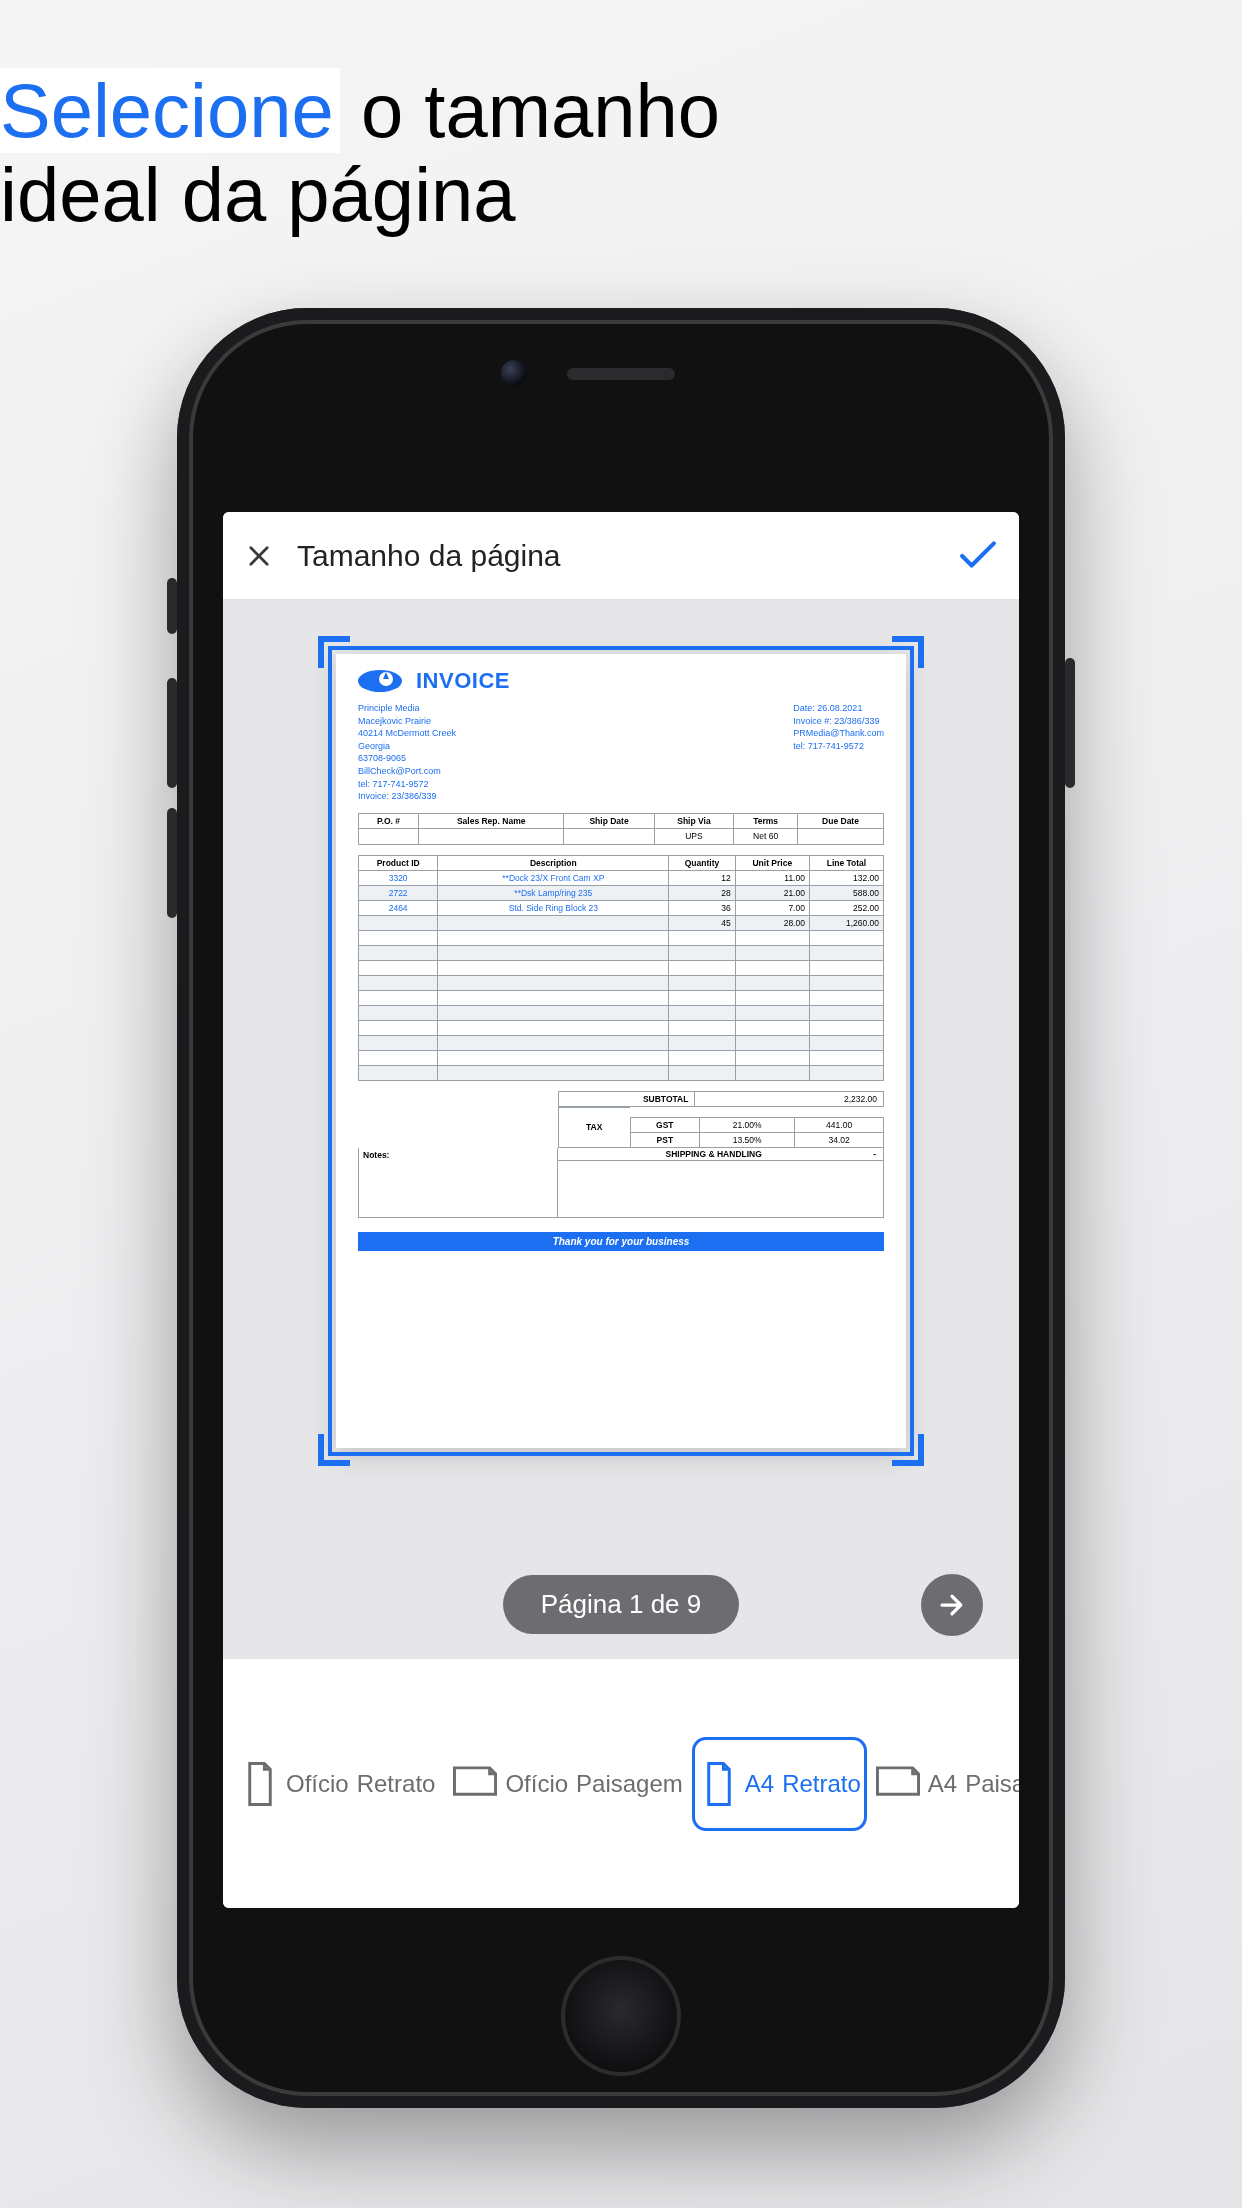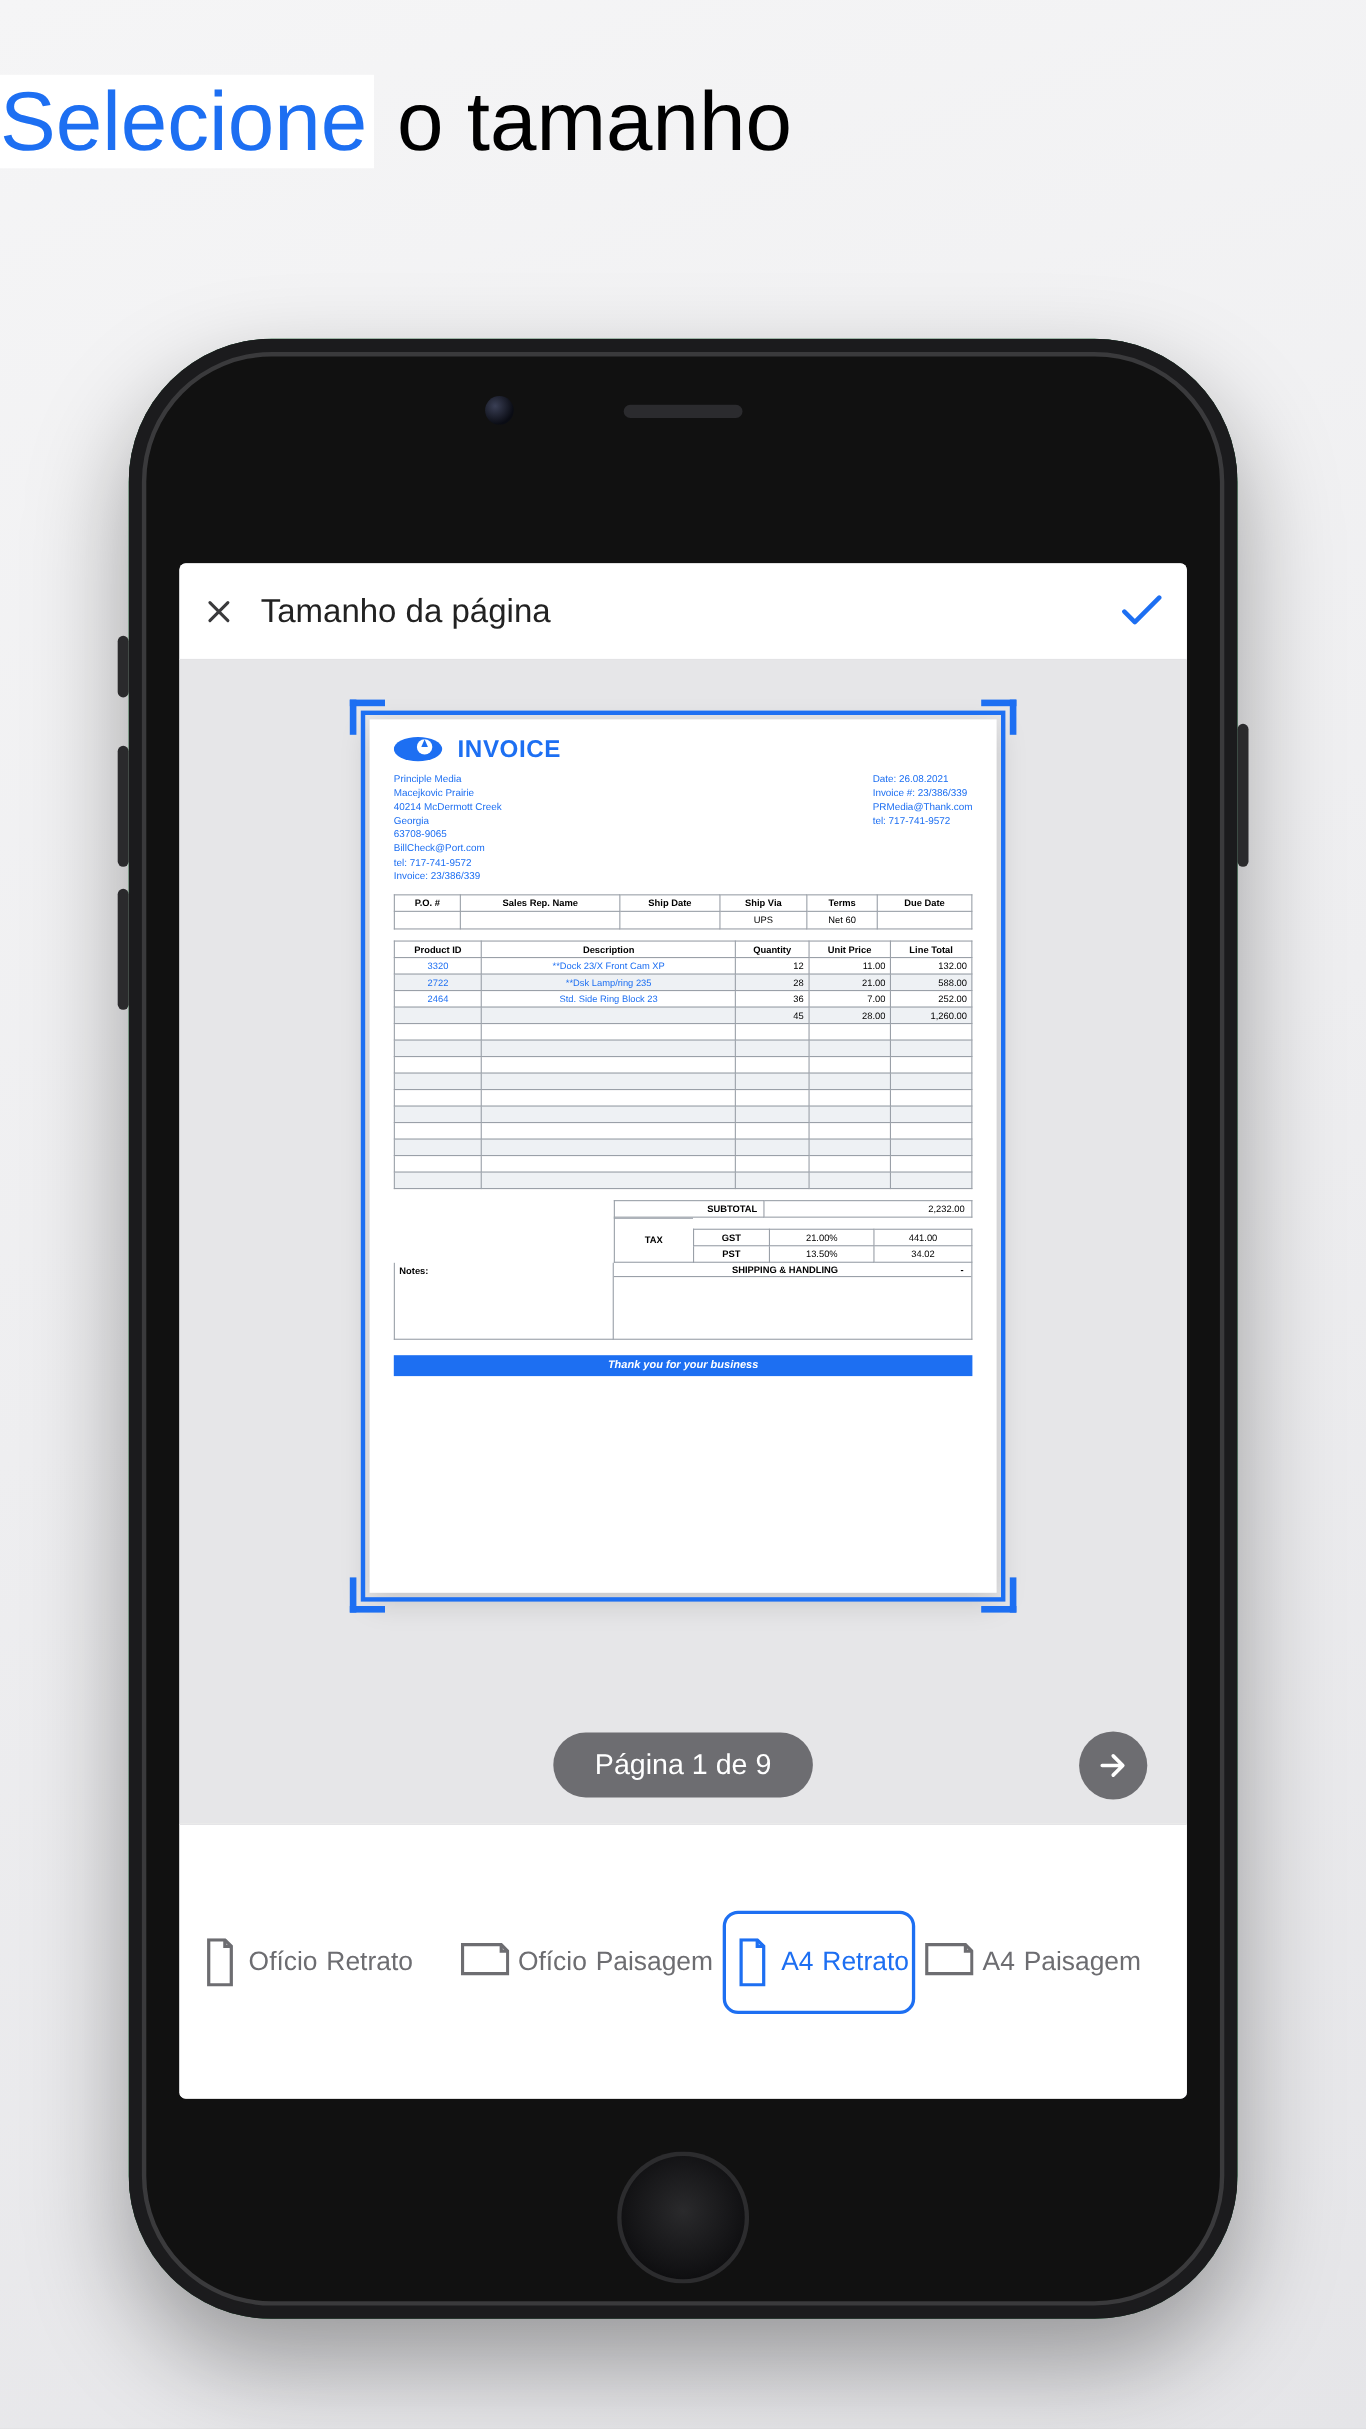--- a/index.html
+++ b/index.html
@@ -5,21 +5,21 @@
   *{box-sizing:border-box;margin:0;padding:0;font-family:-apple-system,Helvetica Neue,Arial,sans-serif}
   html,body{width:1242px;height:2208px}
   body{background:linear-gradient(160deg,#f5f5f6 0%,#eeeef0 50%,#e5e5e8 100%);overflow:hidden}
 
   
   .headline{position:absolute;top:69px;left:0;width:100%;text-align:left;font-weight:400;color:#000;font-size:76px;line-height:1.1}
   .headline .hl{background:#fff;color:#1d6ff2;padding:0 6px 0 0}
   .headline .accent{color:#1d6ff2}
 
   
-  .phone{position:absolute;top:308px;left:50%;transform:translateX(-50%);width:1008px;height:1800px;border-radius:130px;background:#15803d;box-shadow:0 40px 90px rgba(0,0,0,.35)}
+  .phone{position:absolute;top:308px;left:50%;transform:translateX(-50%);width:888px;height:1800px;border-radius:130px;background:#f9a8d4;box-shadow:0 40px 90px rgba(0,0,0,.35)}
   .phone::before{content:"";position:absolute;inset:8px;border-radius:122px;background:#111}
   .bezel-shine{position:absolute;inset:0;border-radius:130px;box-shadow:inset 0 0 0 12px #1b1b1d,inset 0 0 0 16px #3a3a3c}
   .speaker{position:absolute;top:60px;left:50%;transform:translateX(-50%);width:108px;height:12px;border-radius:6px;background:#2b2b2e}
   .camera{position:absolute;top:52px;left:324px;width:26px;height:26px;border-radius:50%;background:radial-gradient(circle at 35% 35%,#3a3f55 0%,#0a0c14 70%)}
   .home{position:absolute;bottom:32px;left:50%;transform:translateX(-50%);width:120px;height:120px;border-radius:50%;background:radial-gradient(circle at 50% 45%,#2a2a2c 0%,#0e0e10 70%);box-shadow:inset 0 0 0 4px #2c2c2e}
   .side-btn{position:absolute;background:#2a2a2c;border-radius:6px}
   .sb-mute{left:-10px;top:270px;width:10px;height:56px}
   .sb-vu {left:-10px;top:370px;width:10px;height:110px}
   .sb-vd {left:-10px;top:500px;width:10px;height:110px}
   .sb-pw {right:-10px;top:350px;width:10px;height:130px}
@@ -90,20 +90,21 @@
   .opt{flex:1;display:flex;flex-direction:row;align-items:center;gap:8px;color:#6d6d71;font-size:24px;line-height:1.15;padding:22px 6px;border-radius:14px;border:3px solid transparent}
   .opt .sub{font-size:24px}
   .opt.sel{border-color:#1d6ff2;color:#1d6ff2;max-width:175px}
   .opt svg{display:block}
 </style>
 </head>
 <body>
 
 <div class="headline">
   <span><span class="hl accent">Selecione</span><span> o tamanho</span></span><br>
+  <span>ideal da página</span>
 </div>
 
 <div class="phone">
   <div class="bezel-shine"></div>
   <div class="side-btn sb-mute"></div>
     <div class="side-btn sb-vu"></div>
     <div class="side-btn sb-vd"></div>
     <div class="side-btn sb-pw"></div>
   <div class="speaker"></div>
   <div class="camera"></div>

